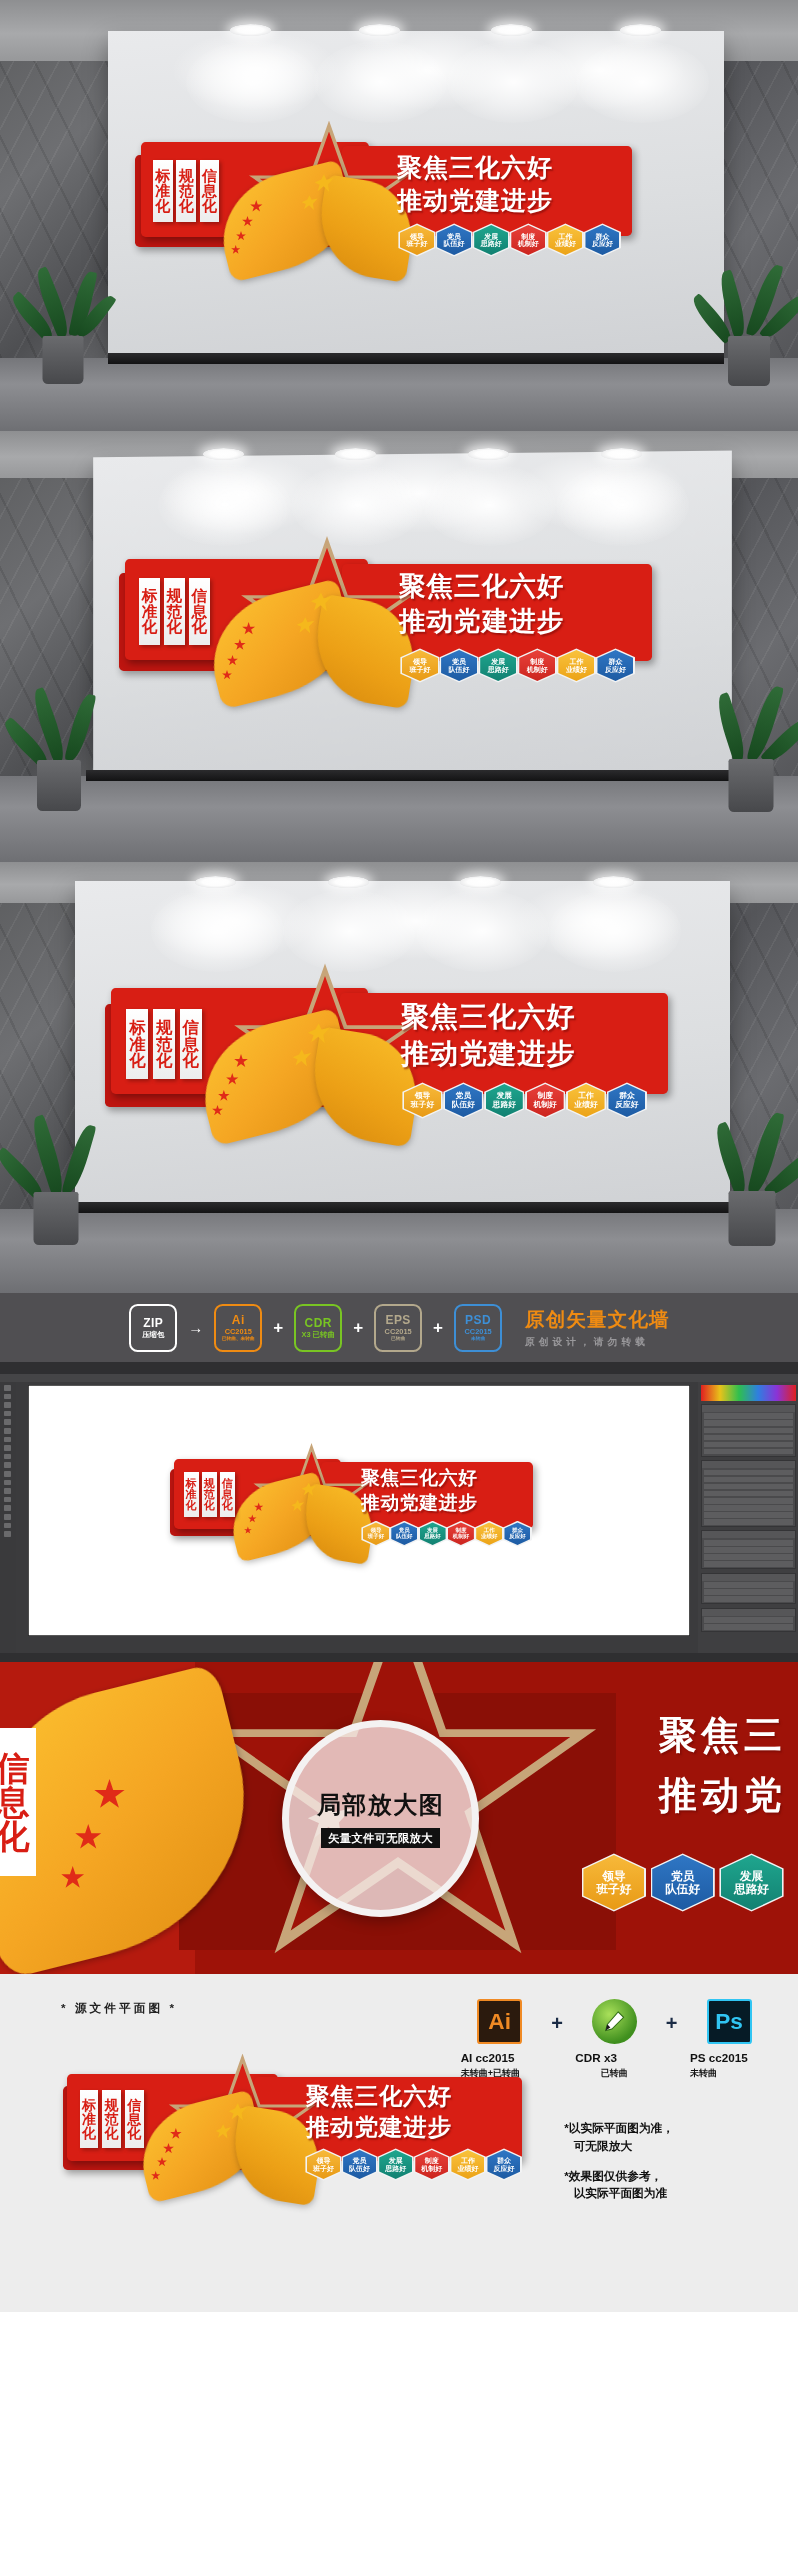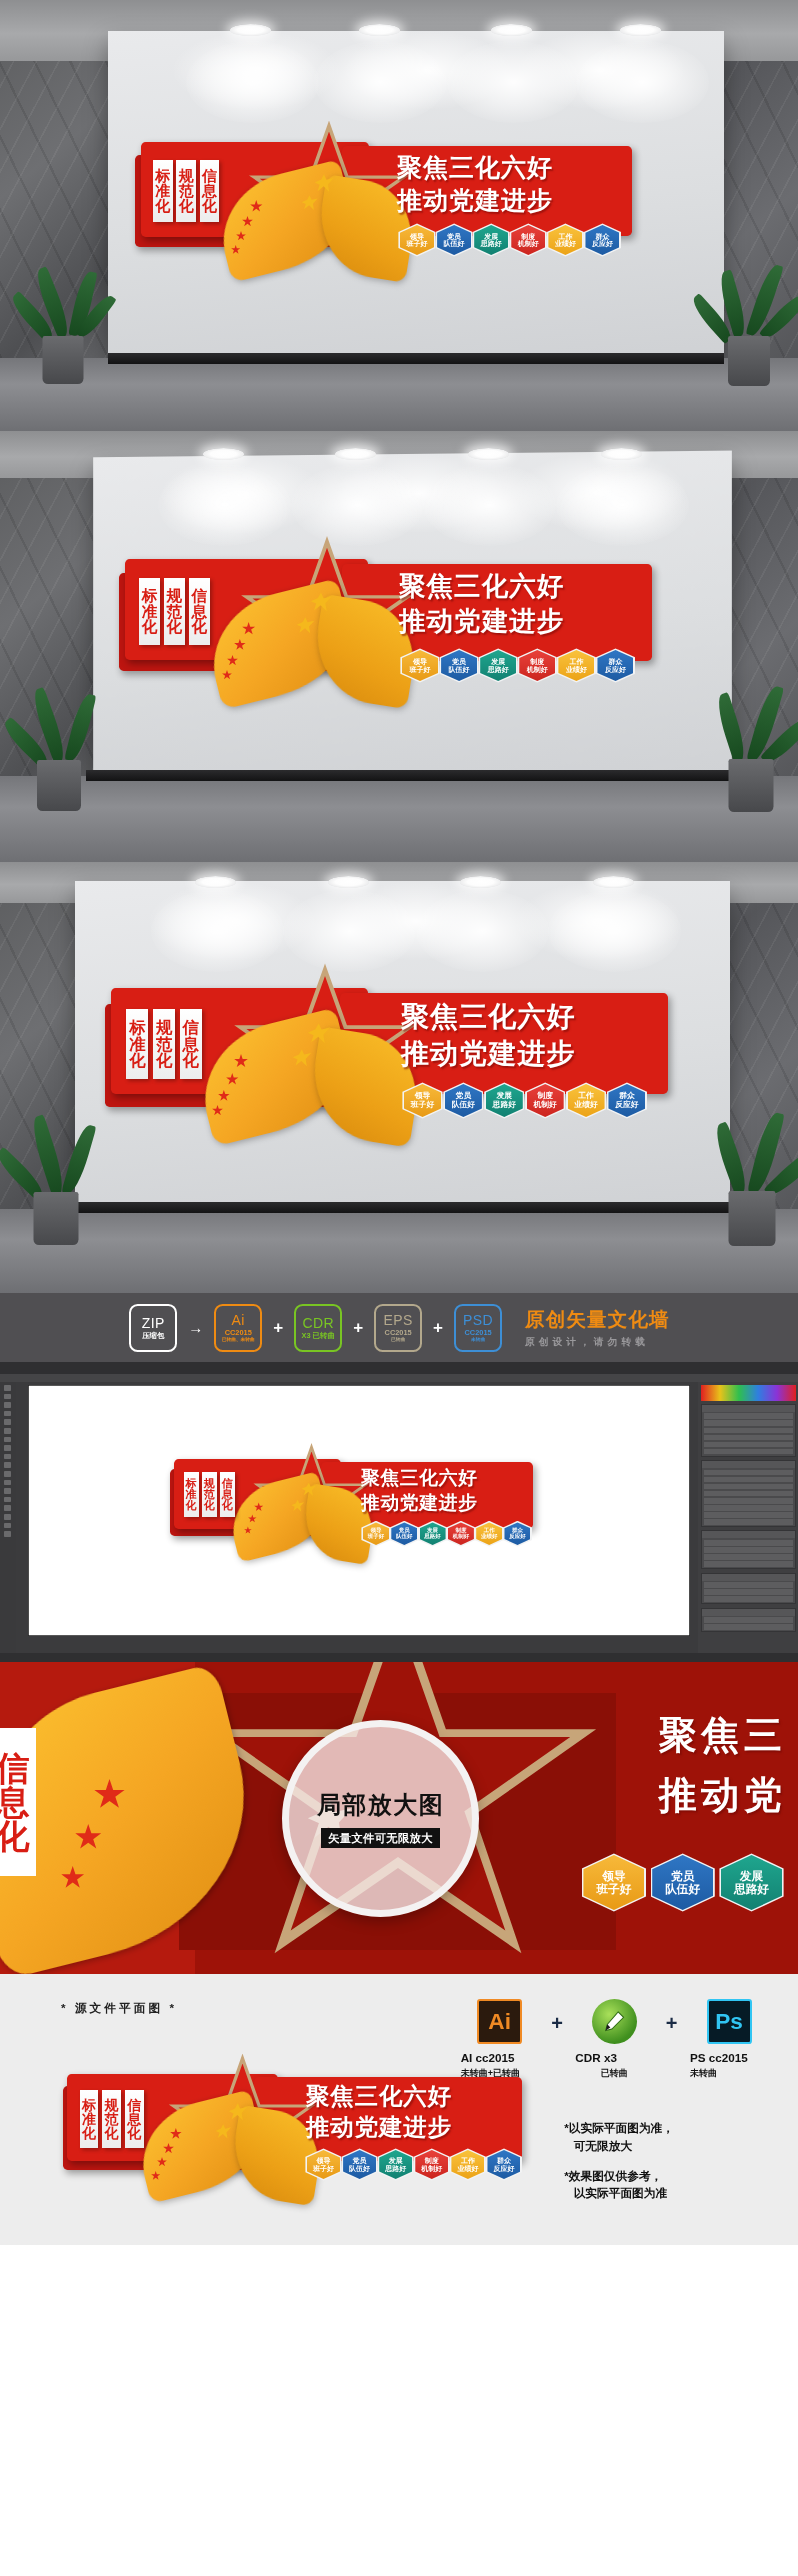--- a/index.html
+++ b/index.html
@@ -154,21 +154,21 @@
   
   .formats{
     position:relative; width:799px; height:69px; background:#504f52;
     display:flex; align-items:center; justify-content:center; gap:11px;
   }
   .fbox{
     width:48px; height:48px; border-radius:8.6px; border:2.3px solid #fff;
     display:flex; flex-direction:column; align-items:center; justify-content:center;
     line-height:1;
   }
-  .fbox .big{ font-size:14px; font-weight:normal; letter-spacing:0.4px; }
+  .fbox .big{ font-size:12px; font-weight:bold; letter-spacing:0.4px; }
   .fbox .sub{ font-size:7.4px; font-weight:bold; margin-top:2.3px; }
   .fbox .sub2{ font-size:4.7px; font-weight:bold; margin-top:1.2px; }
   .fbox.zip{ border-color:#ffffff; color:#ffffff; }
   .fbox.ai{ border-color:#ef8b12; color:#ef8b12; }
   .fbox.cdr{ border-color:#79c523; color:#79c523; }
   .fbox.eps{ border-color:#b3a88c; color:#b3a88c; }
   .fbox.psd{ border-color:#3d8fd6; color:#3d8fd6; }
   .plus{ color:#fff; font-size:17px; font-weight:bold; }
   .arrow{ color:#fff; font-size:15px; }
   .fmt-title{ margin-left:12px; }
@@ -206,21 +206,21 @@
   .magnifier .m2{
     margin-top:7px; background:#111; color:#fff; font-size:11.3px; font-weight:bold;
     padding:2.3px 7px; letter-spacing:.03em;
   }
   .cu-headline{ position:absolute; right:12.5px; color:#fff; font-weight:bold; font-size:38px;
     letter-spacing:.12em; text-shadow:1.6px 2.3px 1.6px rgba(110,8,4,.5); white-space:nowrap;}
   .cu-vcard{ position:absolute; background:#fff; color:#d81e14; font-weight:bold;
     display:flex; flex-direction:column; align-items:center; justify-content:center; }
 
   
-  .footer{ position:relative; width:799px; height:271px; background:#ededed; }
+  .footer{ position:relative; width:799px; height:338px; background:#ededed; }
   .srclabel{ position:absolute; left:61px; top:26.5px; font-size:11.7px; font-weight:bold;
     color:#222; letter-spacing:.26em; }
   .appsrow{ position:absolute; right:31px; top:25px; display:flex; align-items:flex-start; gap:12.5px; }
   .appcol{ width:78px; }
   .appicon{ width:45px; height:45px; margin:0 auto; border-radius:3.1px; }
   .appicon.ai{ background:#2b1a0d; border:2.3px solid #f08a24; color:#f08a24;
     display:flex; align-items:center; justify-content:center; font-size:22.6px; font-weight:bold; }
   .appicon.cdr{ background:radial-gradient(circle at 38% 34%, #a9e05a, #3f8f1e 70%); border-radius:50%;
     display:flex; align-items:center; justify-content:center; }
   .appicon.ps{ background:#061b26; border:2.3px solid #31c5f3; color:#31c5f3;

